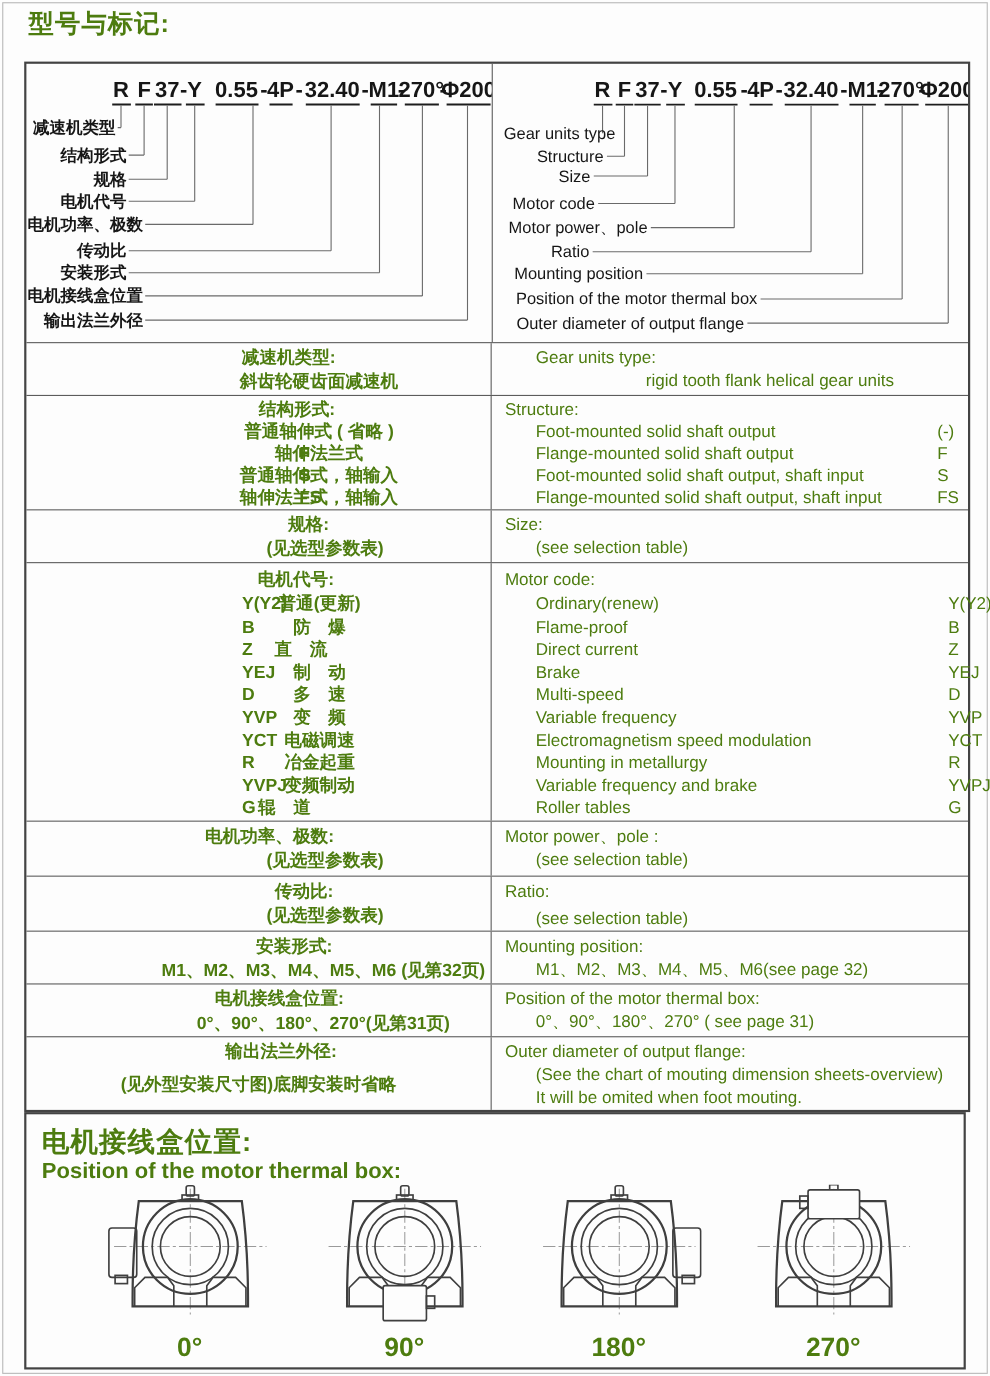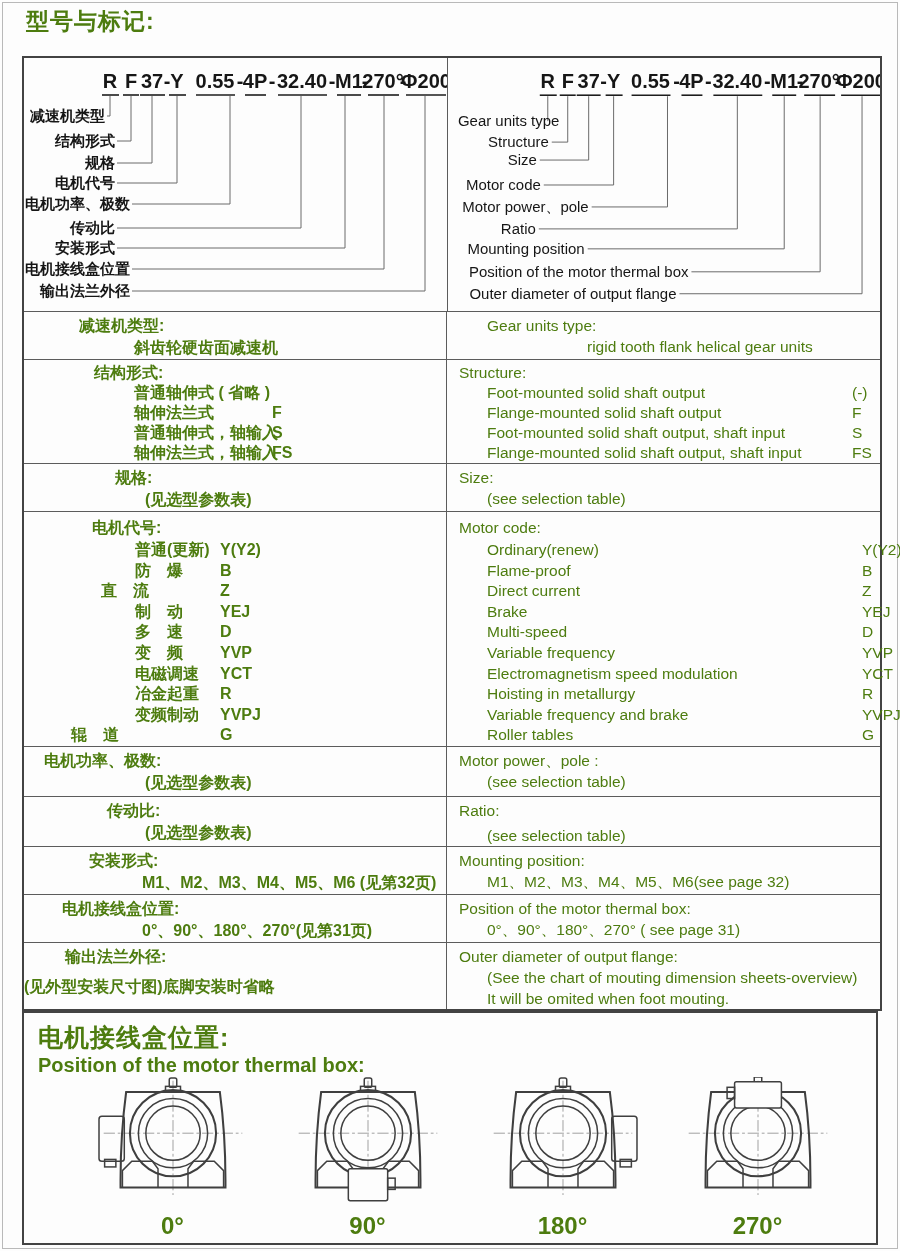--- a/index.html
+++ b/index.html
@@ -14,21 +14,21 @@
   .dcell-r{flex:1;}
   svg text{fill:#161616;}
   .code{font-size:20px;font-weight:bold;text-anchor:middle;}
   .deg{font-size:20px;font-weight:bold;text-anchor:middle;}
   .lbl-zh{font-size:15px;font-weight:bold;text-anchor:end;}
   .lbl-en{font-size:15px;}
   .lbl-en.end{text-anchor:end;}
   .uline{stroke:#1d1d1d;stroke-width:1.6;}
   .leader{stroke:#6a6a6a;stroke-width:1;}
   .trow{display:flex;border-top:1px solid #5c5c5c;box-sizing:border-box;}
-  .tleft{width:423px;border-right:1px solid #5c5c5c;box-sizing:border-box;padding-top:3px;}
+  .tleft{width:423px;border-right:1px solid #5c5c5c;box-sizing:border-box;padding-top:3px;text-align:center;}
   .tright{flex:1;padding-top:3px;}
   .zh{font-size:16px;font-weight:bold;line-height:22px;}
   .en{font-size:15.5px;line-height:21px;}
   .r1 .zh,.r1 .en{line-height:20px;}
   .r3 .itemline{line-height:20.6px;}
   .itemline{position:relative;}
   .icode{position:absolute;top:0;}
   .bottom-box{position:absolute;left:22px;top:1011px;width:856px;height:234px;border:2px solid #434343;box-sizing:border-box;background:#fdfdfd;}
   .b-zh{font-size:25px;font-weight:bold;margin:8px 0 0 14px;letter-spacing:1px;}
   .b-en{font-size:20px;font-weight:bold;margin:0 0 0 14px;}
@@ -232,21 +232,21 @@
       </div>
       <div class="tright">
         <div class="en" style="padding-left:12px;line-height:25px">Motor code:</div>
         <div class="en itemline" style="padding-left:40px"><span>Ordinary(renew)</span><span class="icode" style="left:415px">Y(Y2)</span></div>
         <div class="en itemline" style="padding-left:40px"><span>Flame-proof</span><span class="icode" style="left:415px">B</span></div>
         <div class="en itemline" style="padding-left:40px"><span>Direct current</span><span class="icode" style="left:415px">Z</span></div>
         <div class="en itemline" style="padding-left:40px"><span>Brake</span><span class="icode" style="left:415px">YEJ</span></div>
         <div class="en itemline" style="padding-left:40px"><span>Multi-speed</span><span class="icode" style="left:415px">D</span></div>
         <div class="en itemline" style="padding-left:40px"><span>Variable frequency</span><span class="icode" style="left:415px">YVP</span></div>
         <div class="en itemline" style="padding-left:40px"><span>Electromagnetism speed modulation</span><span class="icode" style="left:415px">YCT</span></div>
-        <div class="en itemline" style="padding-left:40px"><span>Hoisting in metallurgy</span><span class="icode" style="left:415px">R</span></div>
+        <div class="en itemline" style="padding-left:40px"><span>Mounting in metallurgy</span><span class="icode" style="left:415px">R</span></div>
         <div class="en itemline" style="padding-left:40px"><span>Variable frequency and brake</span><span class="icode" style="left:415px">YVPJ</span></div>
         <div class="en itemline" style="padding-left:40px"><span>Roller tables</span><span class="icode" style="left:415px">G</span></div>
       </div>
     </div>
 
     <div class="trow r4" style="min-height:50px">
       <div class="tleft">
         <div class="zh" style="padding-left:20px">电机功率、极数:</div>
         <div class="zh" style="padding-left:121px">(见选型参数表)</div>
       </div>

